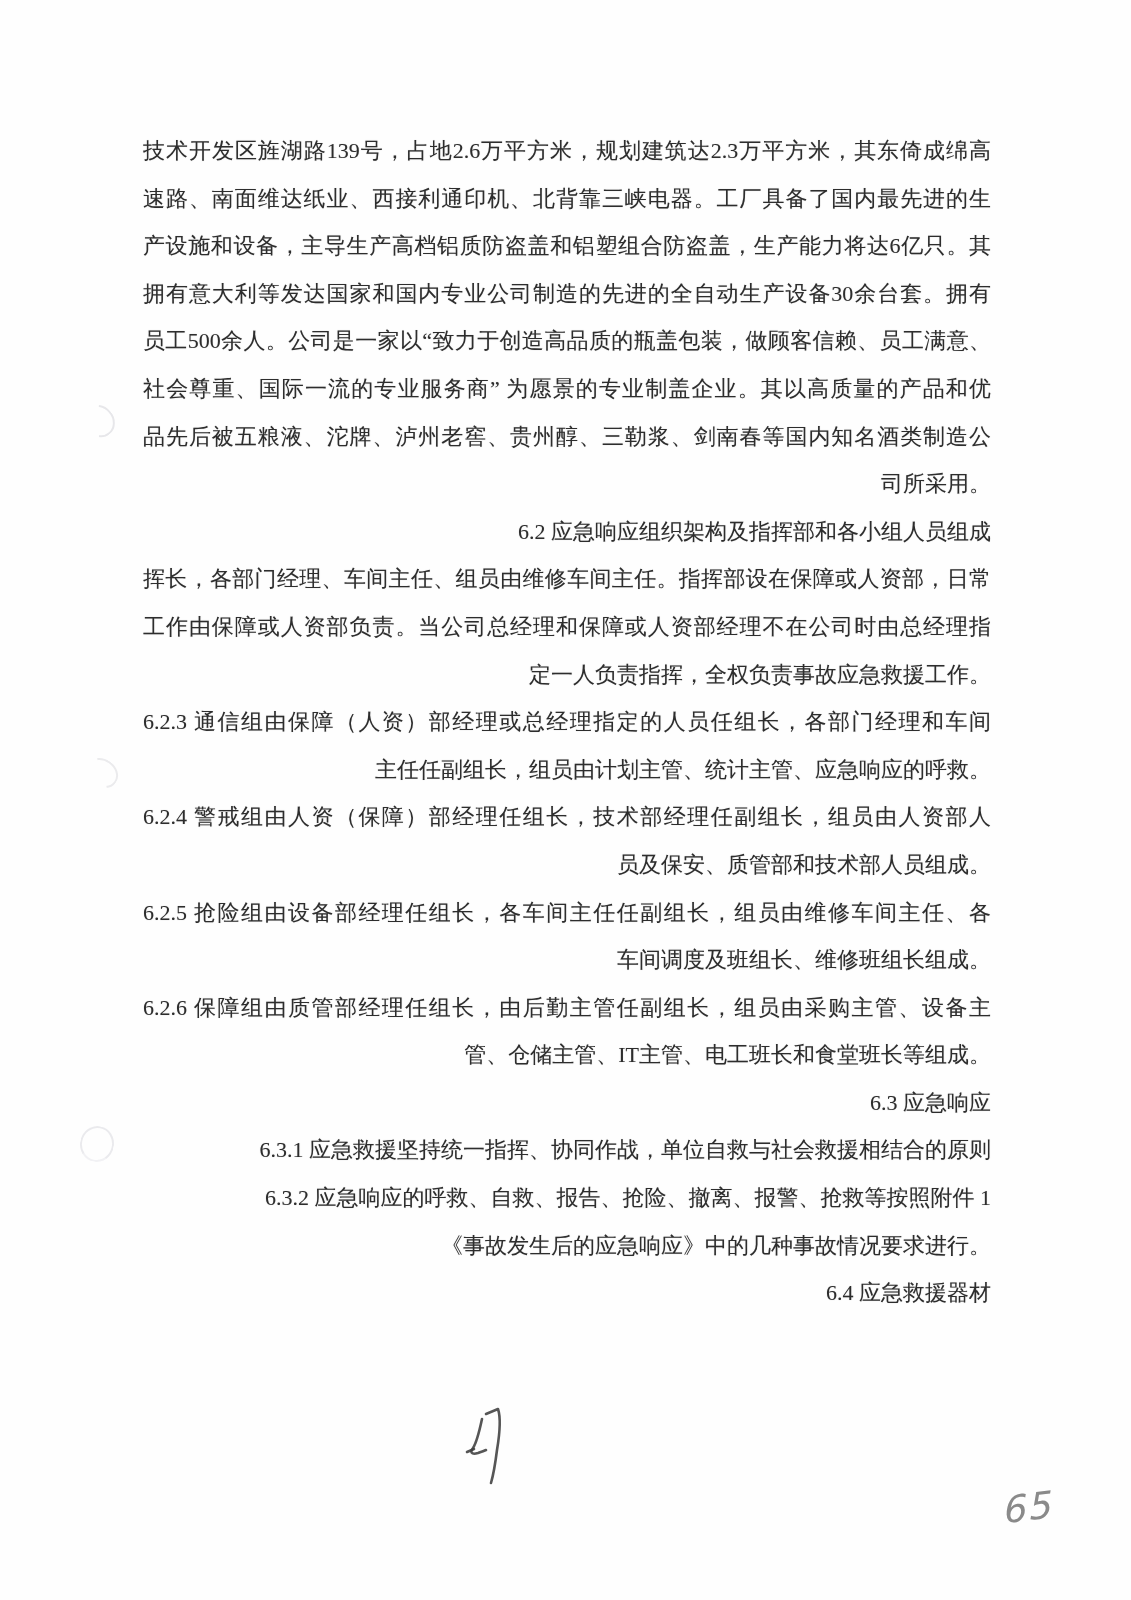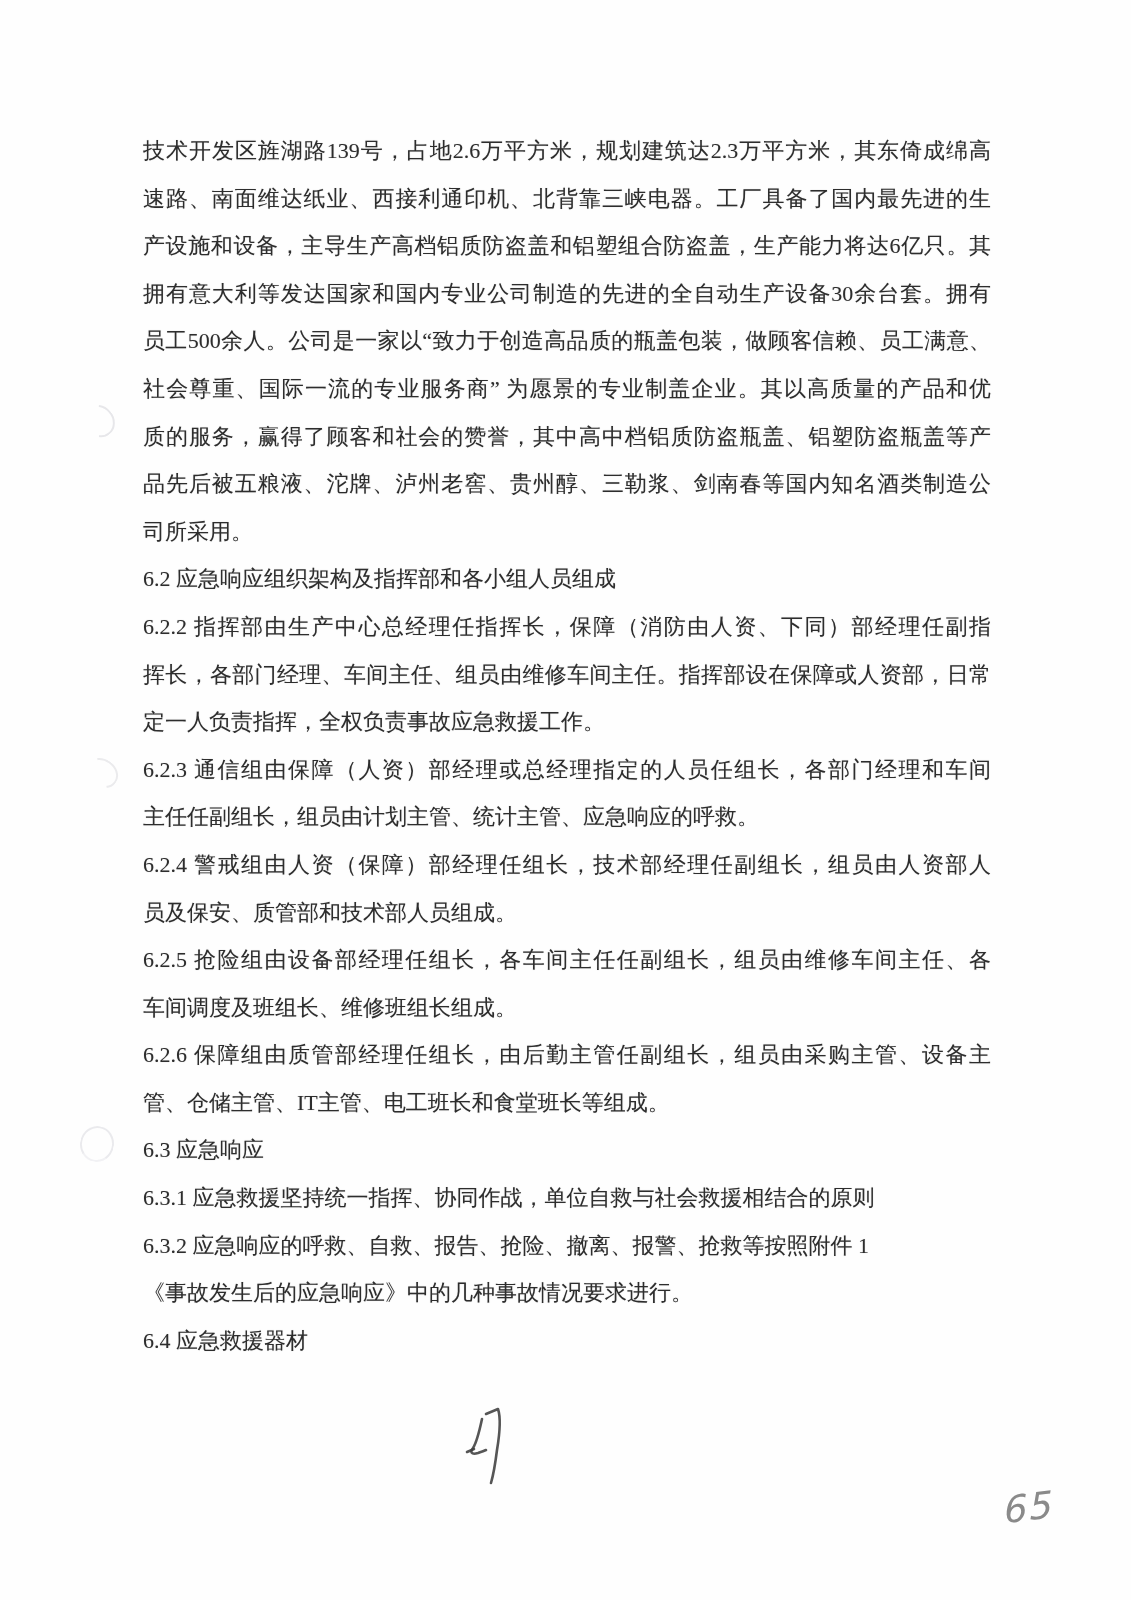--- a/index.html
+++ b/index.html
@@ -20,21 +20,21 @@
     left: 143px;
     top: 127px;
     width: 848px;
     font-size: 22px;
     line-height: 47.6px;
     color: #2d2d2d;
     text-shadow: 0 0 1px rgba(80,80,80,0.35);
   }
   .line {
     white-space: nowrap;
-    text-align: left;
+    text-align: right;
   }
   .line.just {
     white-space: normal;
     text-align: justify;
     text-align-last: justify;
   }
   .scribble {
     position: absolute;
     left: 440px;
     top: 1393px;
@@ -95,26 +95,25 @@
   <div class="scan-arc a2"></div>
   <div class="scan-arc a3"></div>
 
   <div class="text-block">
       <div class="line just">技术开发区旌湖路139号，占地2.6万平方米，规划建筑达2.3万平方米，其东倚成绵高</div>
       <div class="line just">速路、南面维达纸业、西接利通印机、北背靠三峡电器。工厂具备了国内最先进的生</div>
       <div class="line just">产设施和设备，主导生产高档铝质防盗盖和铝塑组合防盗盖，生产能力将达6亿只。其</div>
       <div class="line just">拥有意大利等发达国家和国内专业公司制造的先进的全自动生产设备30余台套。拥有</div>
       <div class="line just">员工500余人。公司是一家以“致力于创造高品质的瓶盖包装，做顾客信赖、员工满意、</div>
       <div class="line just">社会尊重、国际一流的专业服务商” 为愿景的专业制盖企业。其以高质量的产品和优</div>
-      <div class="line just">质的服务，赢得了顾客和社会的赞誉，其中高中档铝质防盗瓶盖、铝塑防盗瓶盖等产</div>
       <div class="line just">品先后被五粮液、沱牌、泸州老窖、贵州醇、三勒浆、剑南春等国内知名酒类制造公</div>
       <div class="line">司所采用。</div>
       <div class="line">6.2 应急响应组织架构及指挥部和各小组人员组成</div>
-      <div class="line just">6.2.2 指挥部由生产中心总经理任指挥长，保障（消防由人资、下同）部经理任副指</div>
       <div class="line just">挥长，各部门经理、车间主任、组员由维修车间主任。指挥部设在保障或人资部，日常</div>
+      <div class="line just">工作由保障或人资部负责。当公司总经理和保障或人资部经理不在公司时由总经理指</div>
       <div class="line">定一人负责指挥，全权负责事故应急救援工作。</div>
       <div class="line just">6.2.3 通信组由保障（人资）部经理或总经理指定的人员任组长，各部门经理和车间</div>
       <div class="line">主任任副组长，组员由计划主管、统计主管、应急响应的呼救。</div>
       <div class="line just">6.2.4 警戒组由人资（保障）部经理任组长，技术部经理任副组长，组员由人资部人</div>
       <div class="line">员及保安、质管部和技术部人员组成。</div>
       <div class="line just">6.2.5 抢险组由设备部经理任组长，各车间主任任副组长，组员由维修车间主任、各</div>
       <div class="line">车间调度及班组长、维修班组长组成。</div>
       <div class="line just">6.2.6 保障组由质管部经理任组长，由后勤主管任副组长，组员由采购主管、设备主</div>
       <div class="line">管、仓储主管、IT主管、电工班长和食堂班长等组成。</div>
       <div class="line">6.3 应急响应</div>

